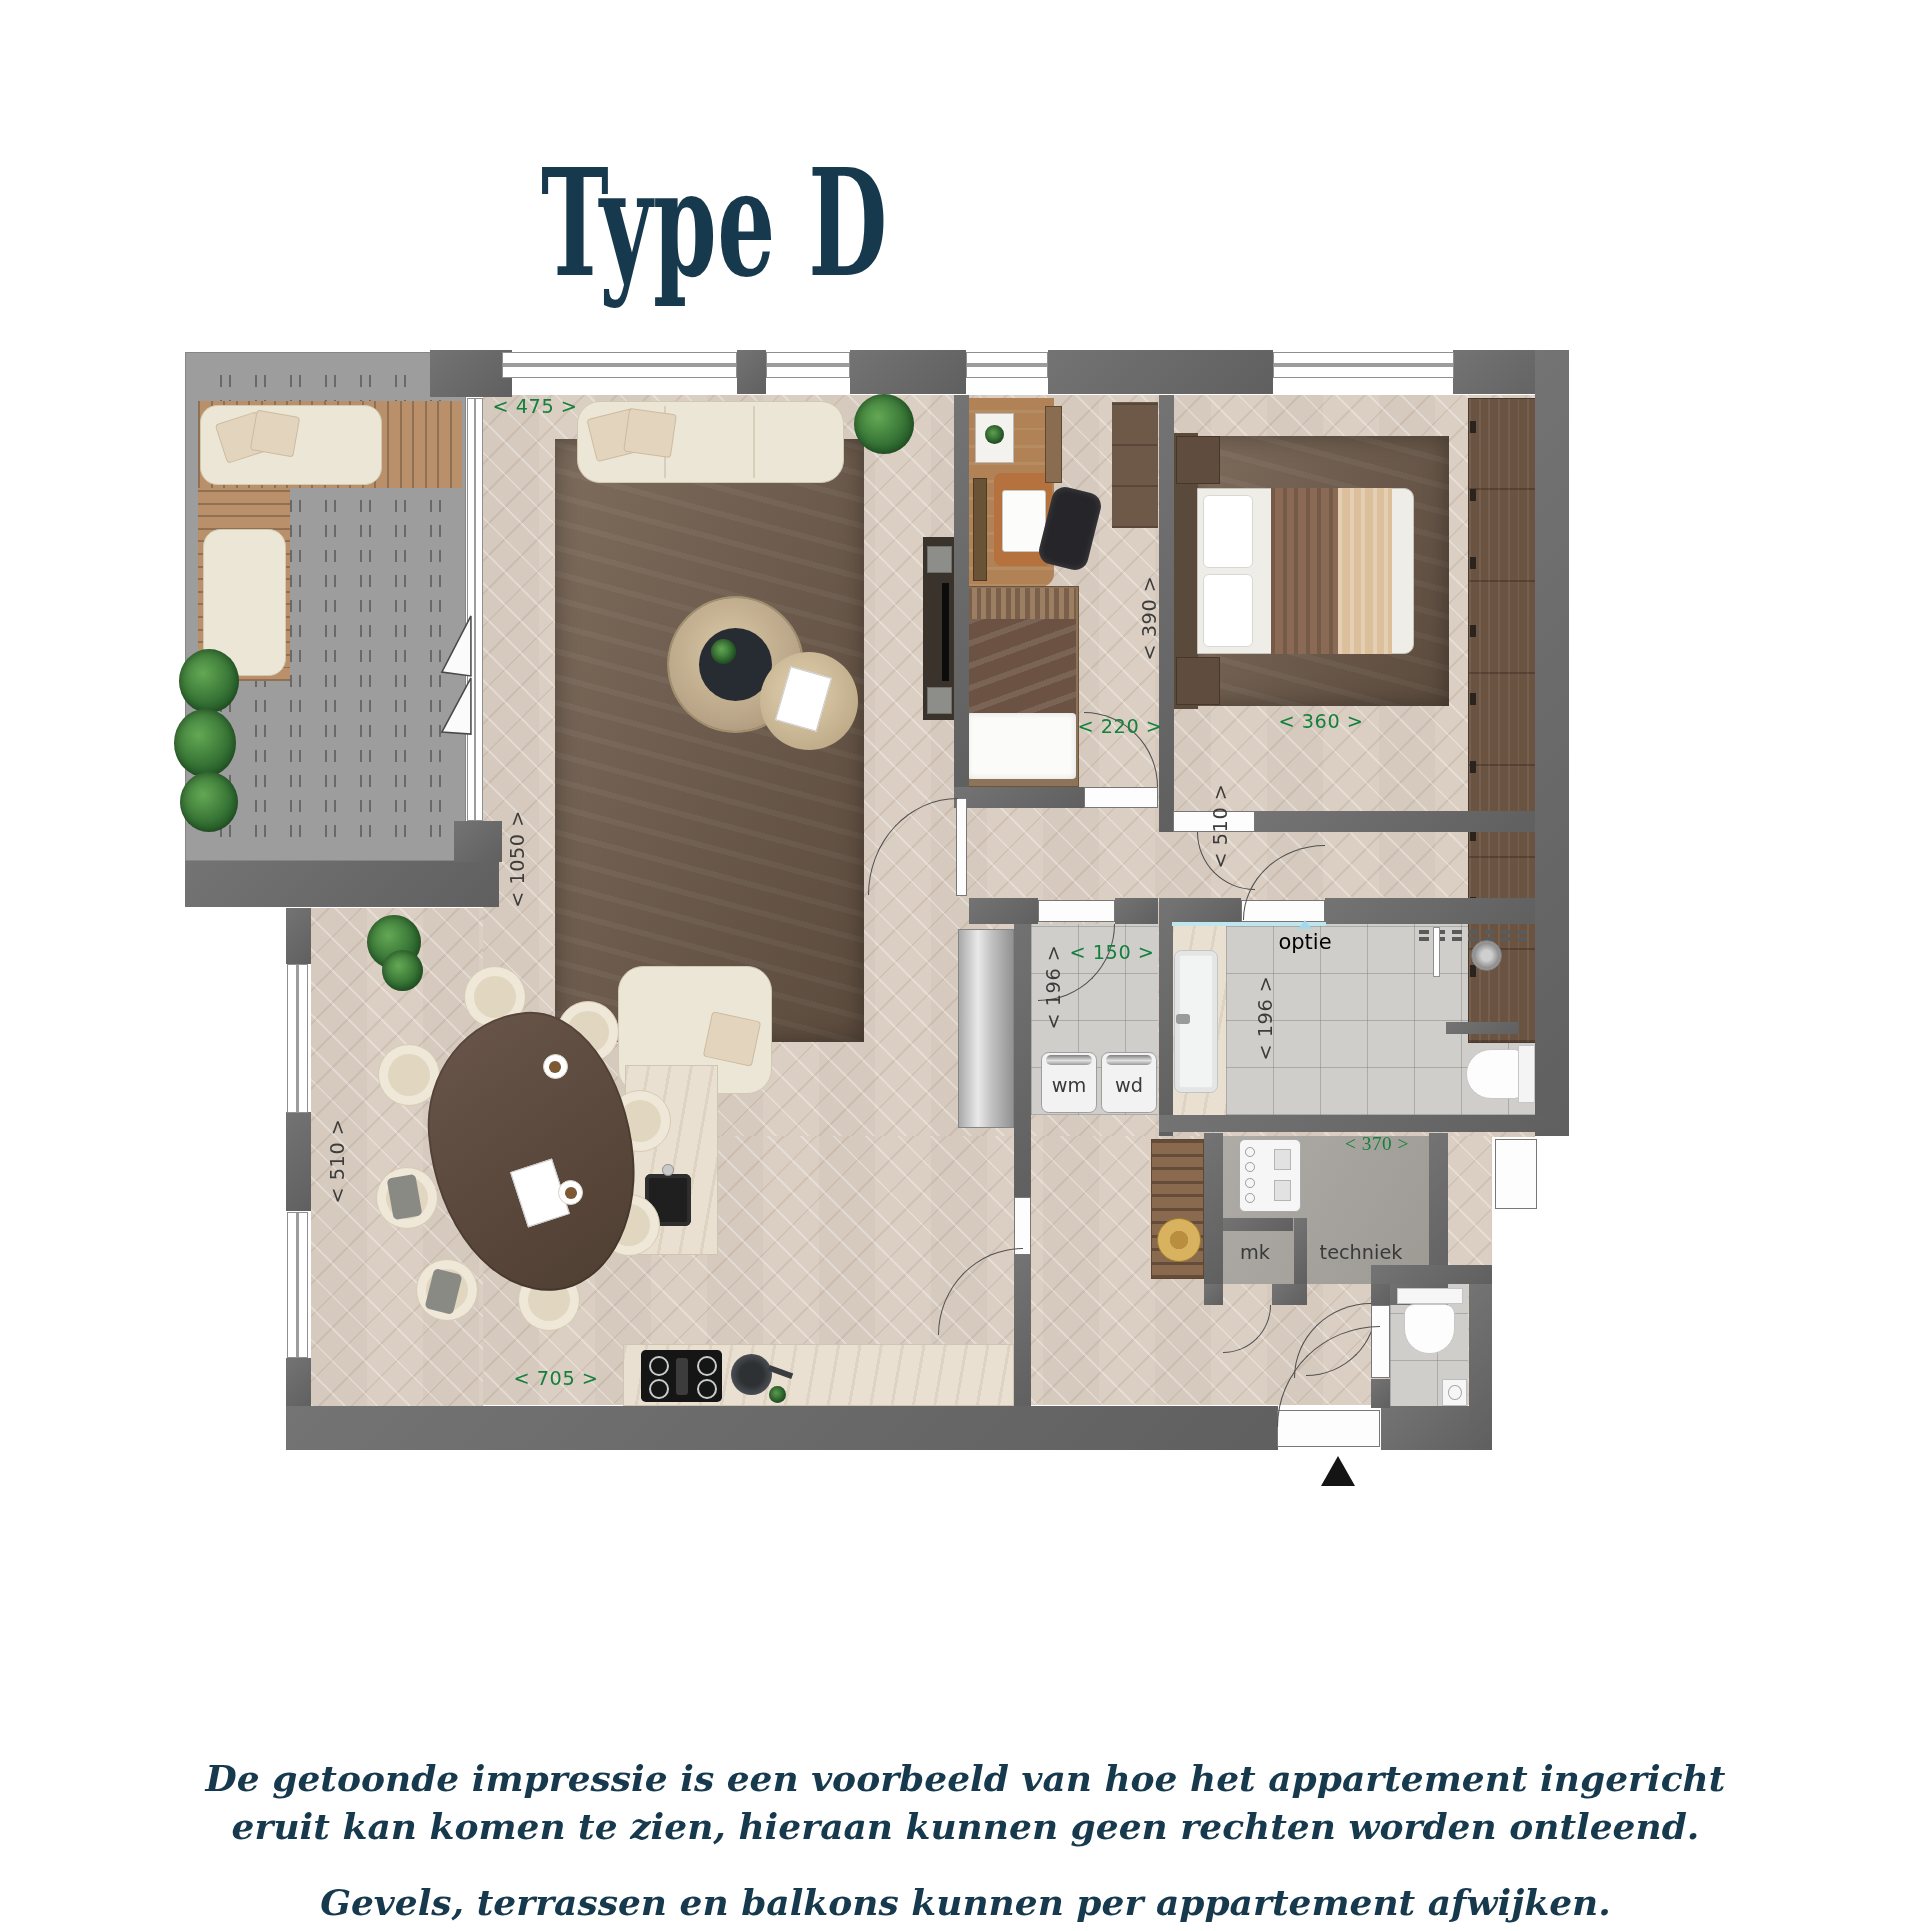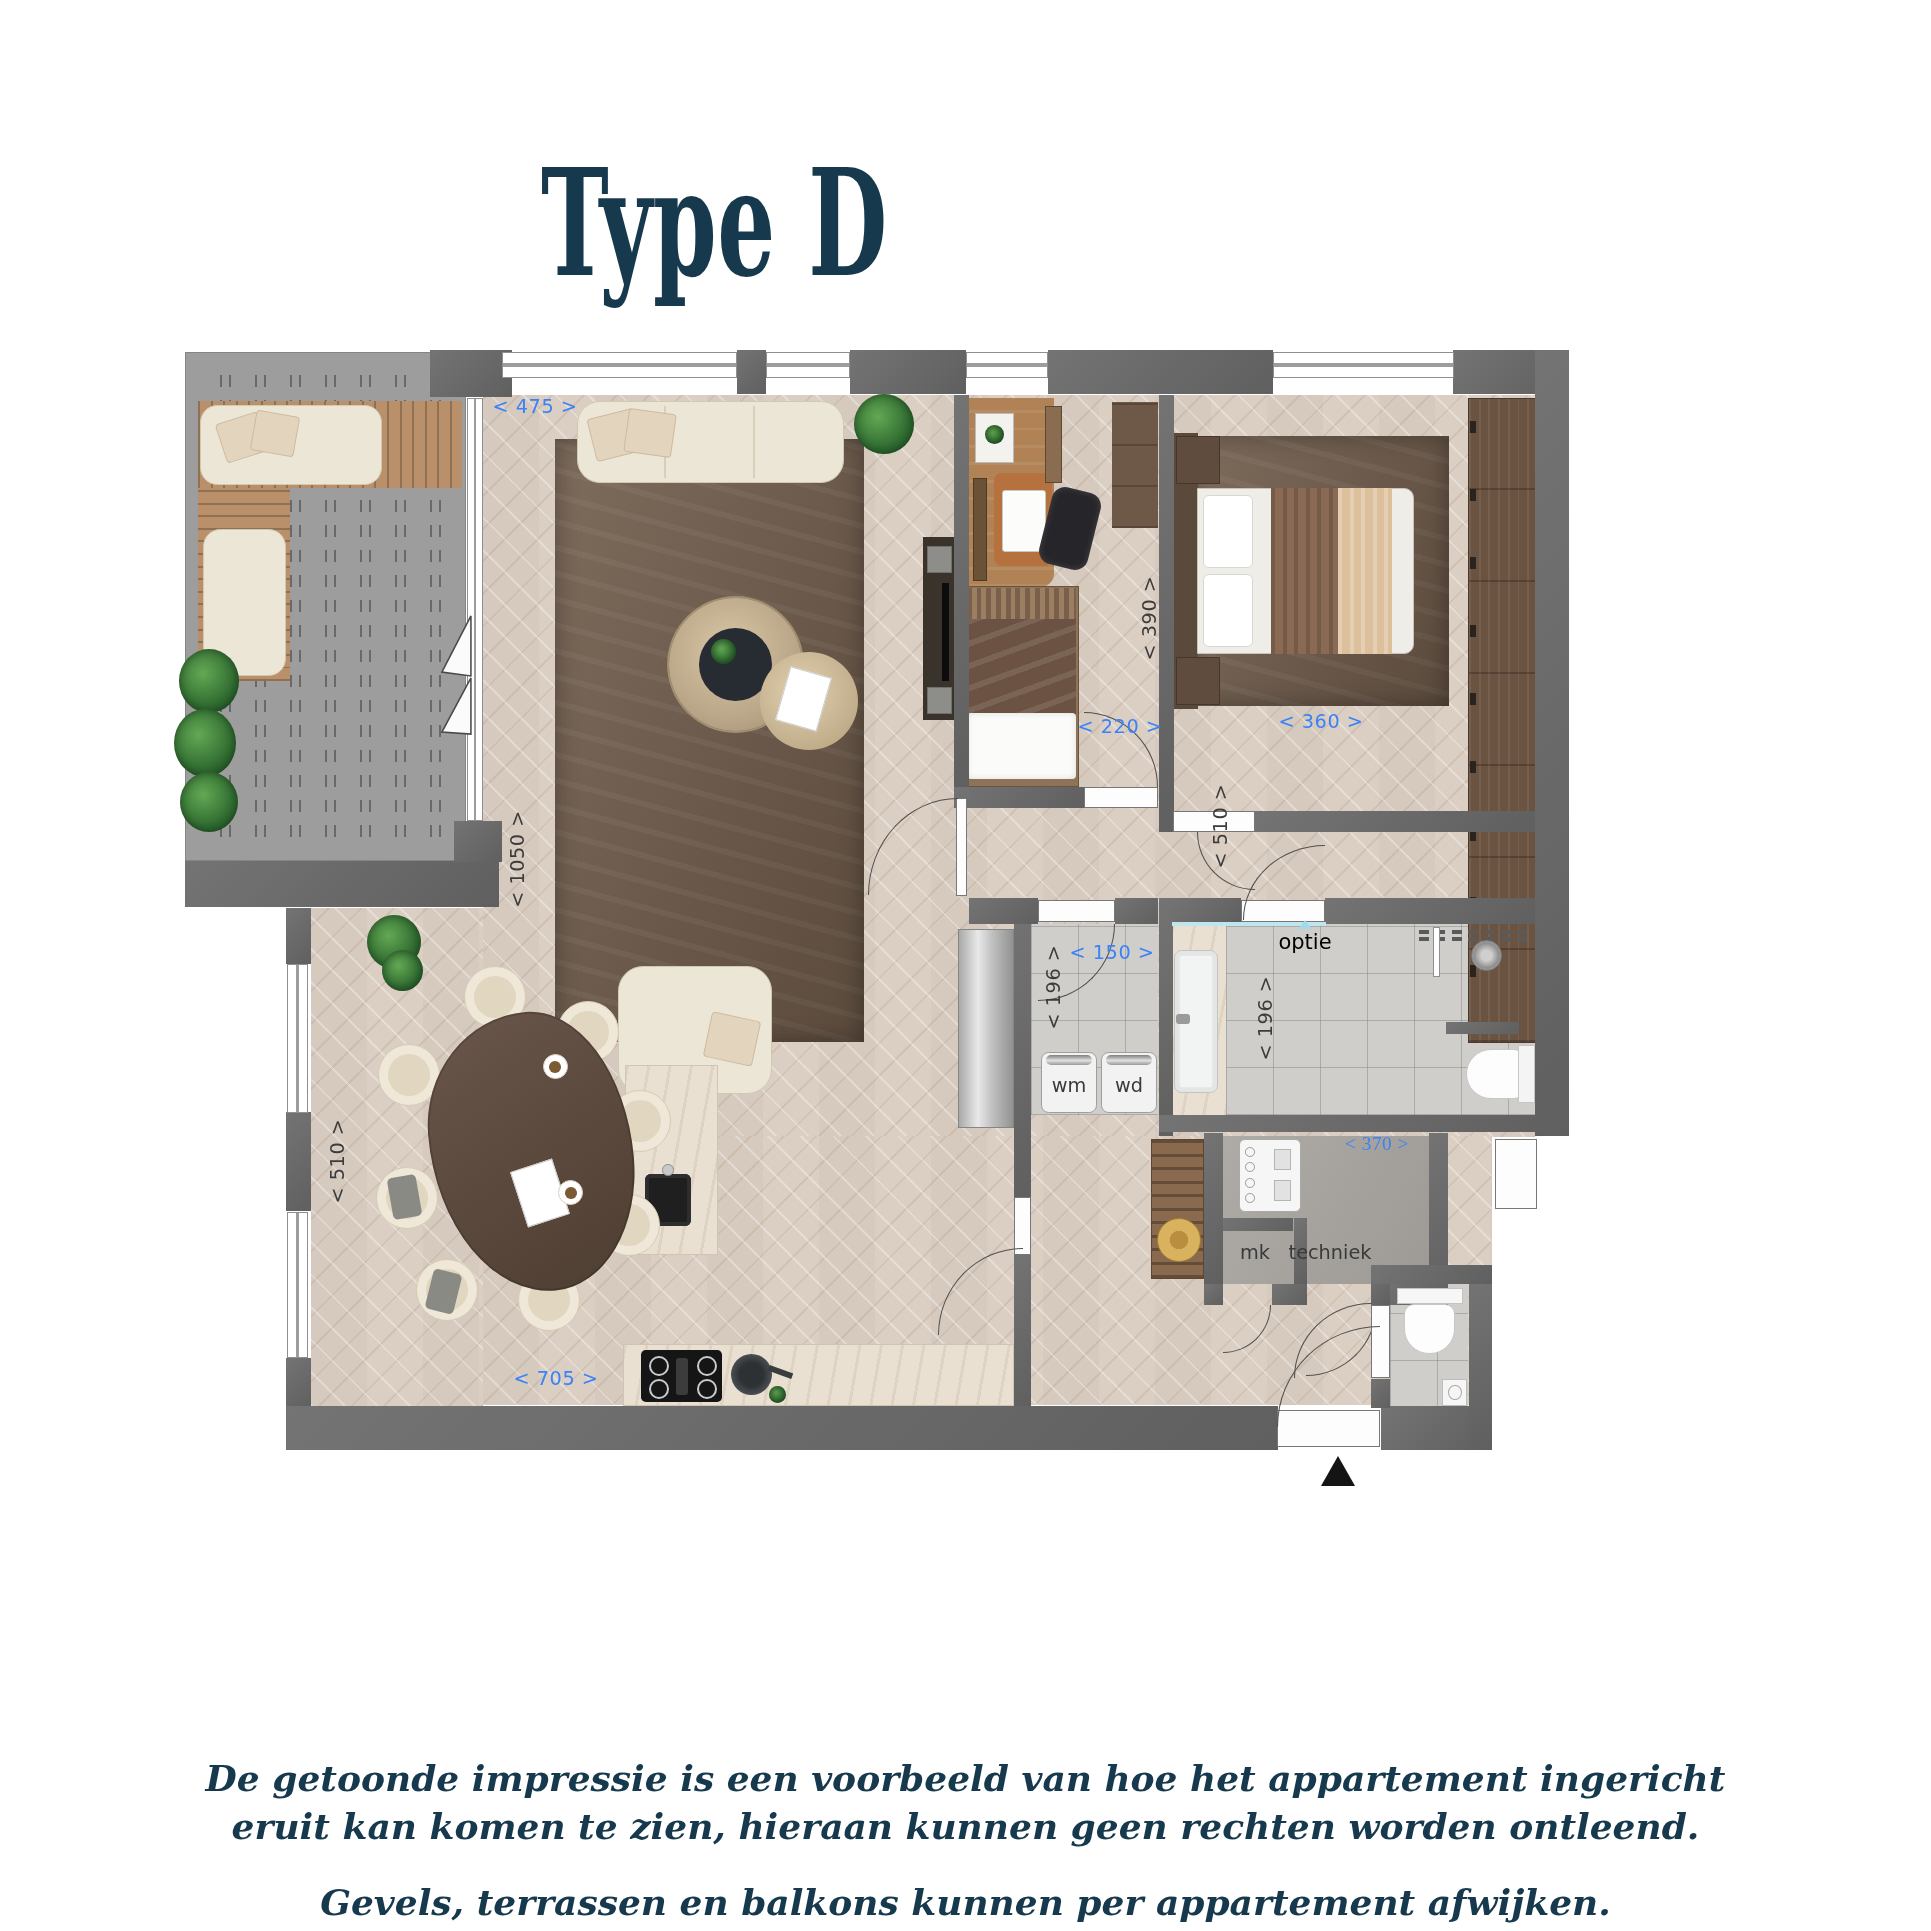--- a/index.html
+++ b/index.html
@@ -52,21 +52,21 @@
   .chair{position:absolute;width:60px;height:60px;border-radius:50%;background:#efe8d8;border:1px solid #d6cbb4;}
   .chair::after{content:"";position:absolute;inset:8.7px;border-radius:50%;background:#e1d6bf;}
   .mach{position:absolute;background:#f2f2f2;border:1.4px solid #9e9e9e;border-radius:7.7px;box-sizing:border-box;}
   .machtop{position:absolute;left:3.9px;right:3.9px;top:1.9px;height:10.6px;border-radius:5.8px;
        background:linear-gradient(180deg,#7f7f7f,#e0e0e0 55%,#9a9a9a);}
   .burn{position:absolute;width:16.4px;height:16.4px;border:2.4px solid #c9ccce;border-radius:50%;}
   
   .title{position:absolute;left:367px;top:39px;width:695px;text-align:center;
         font-family:"DejaVu Serif",serif;font-weight:bold;font-size:147px;color:#16394d;
         transform:scaleX(.62);transform-origin:50% 50%;letter-spacing:1px;}
-  .dim{position:absolute;font:19.3px "DejaVu Sans",sans-serif;color:#3b82f6;white-space:nowrap;
+  .dim{position:absolute;font:19.3px "DejaVu Sans",sans-serif;color:#15803d;white-space:nowrap;
        transform:translate(-50%,-50%);letter-spacing:0.5px;}
   .dimv{position:absolute;font:19.3px "DejaVu Sans",sans-serif;color:#3c3c3c;white-space:nowrap;
        transform:translate(-50%,-50%) rotate(-90deg);letter-spacing:0.5px;}
   .rlabel{position:absolute;font:19.3px "DejaVu Sans",sans-serif;color:#3a3a3a;white-space:nowrap;
        transform:translate(-50%,-50%);}
   .optie{position:absolute;font:21px "DejaVu Sans",sans-serif;color:#000000;white-space:nowrap;
        transform:translate(-50%,-50%);}
   .footer{position:absolute;left:169px;top:1743px;width:1593px;text-align:center;
        font-family:"DejaVu Serif",serif;font-style:italic;font-weight:bold;
        font-size:36px;line-height:1.32;color:#16394d;}
@@ -303,21 +303,21 @@
     <div class="dimv" style="left:1265px;top:1018px;">&lt; 196 &gt;</div>
     <div class="dim" style="left:1377px;top:1144px;font-family:Liberation Serif, serif;">&lt; 370 &gt;</div>
     <div class="dimv" style="left:337px;top:1161px;">&lt; 510 &gt;</div>
     <div class="dim" style="left:556px;top:1378px;">&lt; 705 &gt;</div>
 
     <div class="rlabel" style="left:1069px;top:1085px;">wm</div>
     <div class="rlabel" style="left:1129px;top:1085px;">wd</div>
     <div class="tri-opt" style="left:1298px;top:920px;"></div>
     <div class="optie" style="left:1305px;top:942px;">optie</div>
     <div class="rlabel" style="left:1255px;top:1252px;">mk</div>
-    <div class="rlabel" style="left:1330px;top:1252px;text-align:right;">techniek</div>
+    <div class="rlabel" style="left:1361px;top:1252px;text-align:right;">techniek</div>
   </div>
 
   <div class="footer">
     <p>De getoonde impressie is een voorbeeld van hoe het appartement ingericht eruit kan komen te zien, hieraan kunnen geen rechten worden ontleend.</p>
     <p>Gevels, terrassen en balkons kunnen per appartement afwijken.</p>
   </div>
 
 </div>
 
 

